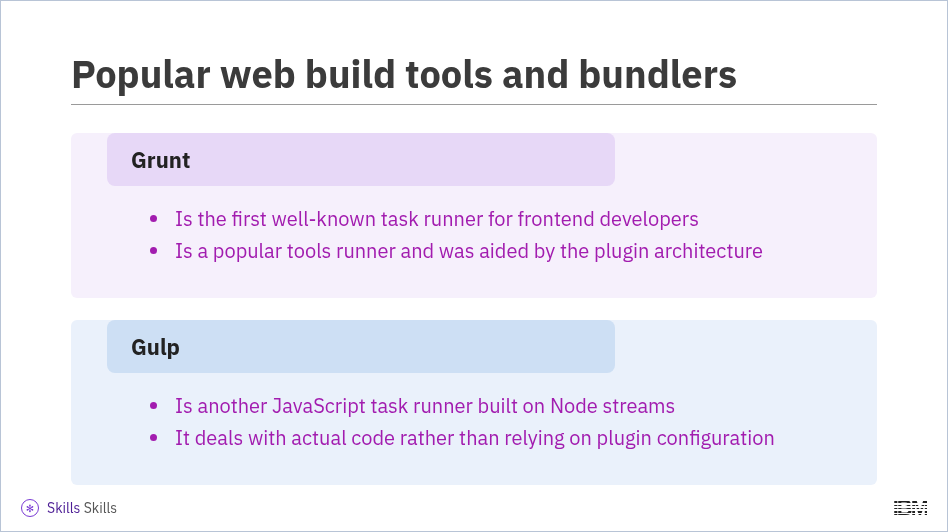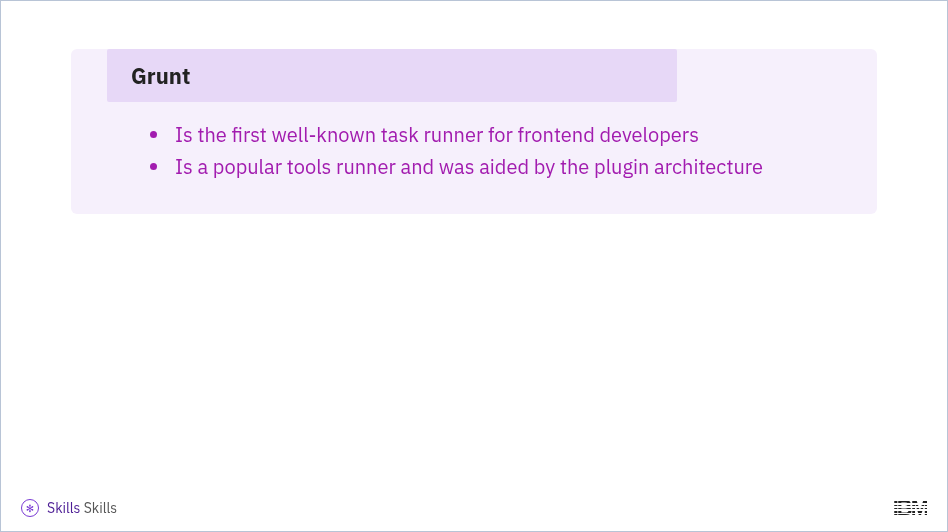--- a/index.html
+++ b/index.html
@@ -26,23 +26,23 @@
   .section {
     margin-left: 0;
     margin-bottom: 22px;
     border-radius: 6px;
   }
   .sec1 { background: #f6f0fc; padding-bottom: 30px; }
   .sec2 { background: #eaf1fb; padding-bottom: 30px; }
   .sec-head {
     display: block;
     margin-left: 36px;
-    width: 570px;
+    width: 508px;
     padding: 12px 24px;
-    border-radius: 2px;
+    border-radius: 8px;
     font-size: 22px;
     font-weight: 700;
     color: #222;
   }
   .head1 { background: #e7d8f7; }
   .head2 { background: #cddff4; }
   .bullets {
     list-style: disc;
     margin: 18px 0 0 100px;
     font-size: 20px;
@@ -90,29 +90,37 @@
     );
     -webkit-background-clip: text;
     background-clip: text;
     -webkit-text-fill-color: transparent;
   }
 </style>
 </head>
 <body>
 
 <div class="slide">
+  <h1 class="title">Popular web build tools and bundlers</h1>
 
   <div class="section sec1">
     <div class="sec-head head1">Grunt</div>
     <ul class="bullets">
       <li>Is the first well-known task runner for frontend developers</li>
       <li>Is a popular tools runner and was aided by the plugin architecture</li>
     </ul>
   </div>
 
+  <div class="section sec2">
+    <div class="sec-head head2">Gulp</div>
+    <ul class="bullets">
+      <li>Is another JavaScript task runner built on Node streams</li>
+      <li>It deals with actual code rather than relying on plugin configuration</li>
+    </ul>
+  </div>
 </div>
 
 <div class="footer">
   <div class="skills">
     <span class="skills-icon">✻</span>
     <span class="skills-text">
       <span class="bold">Skills</span><span> Skills</span>
     </span>
   </div>
   <div class="ibm-logo">IBM</div>

